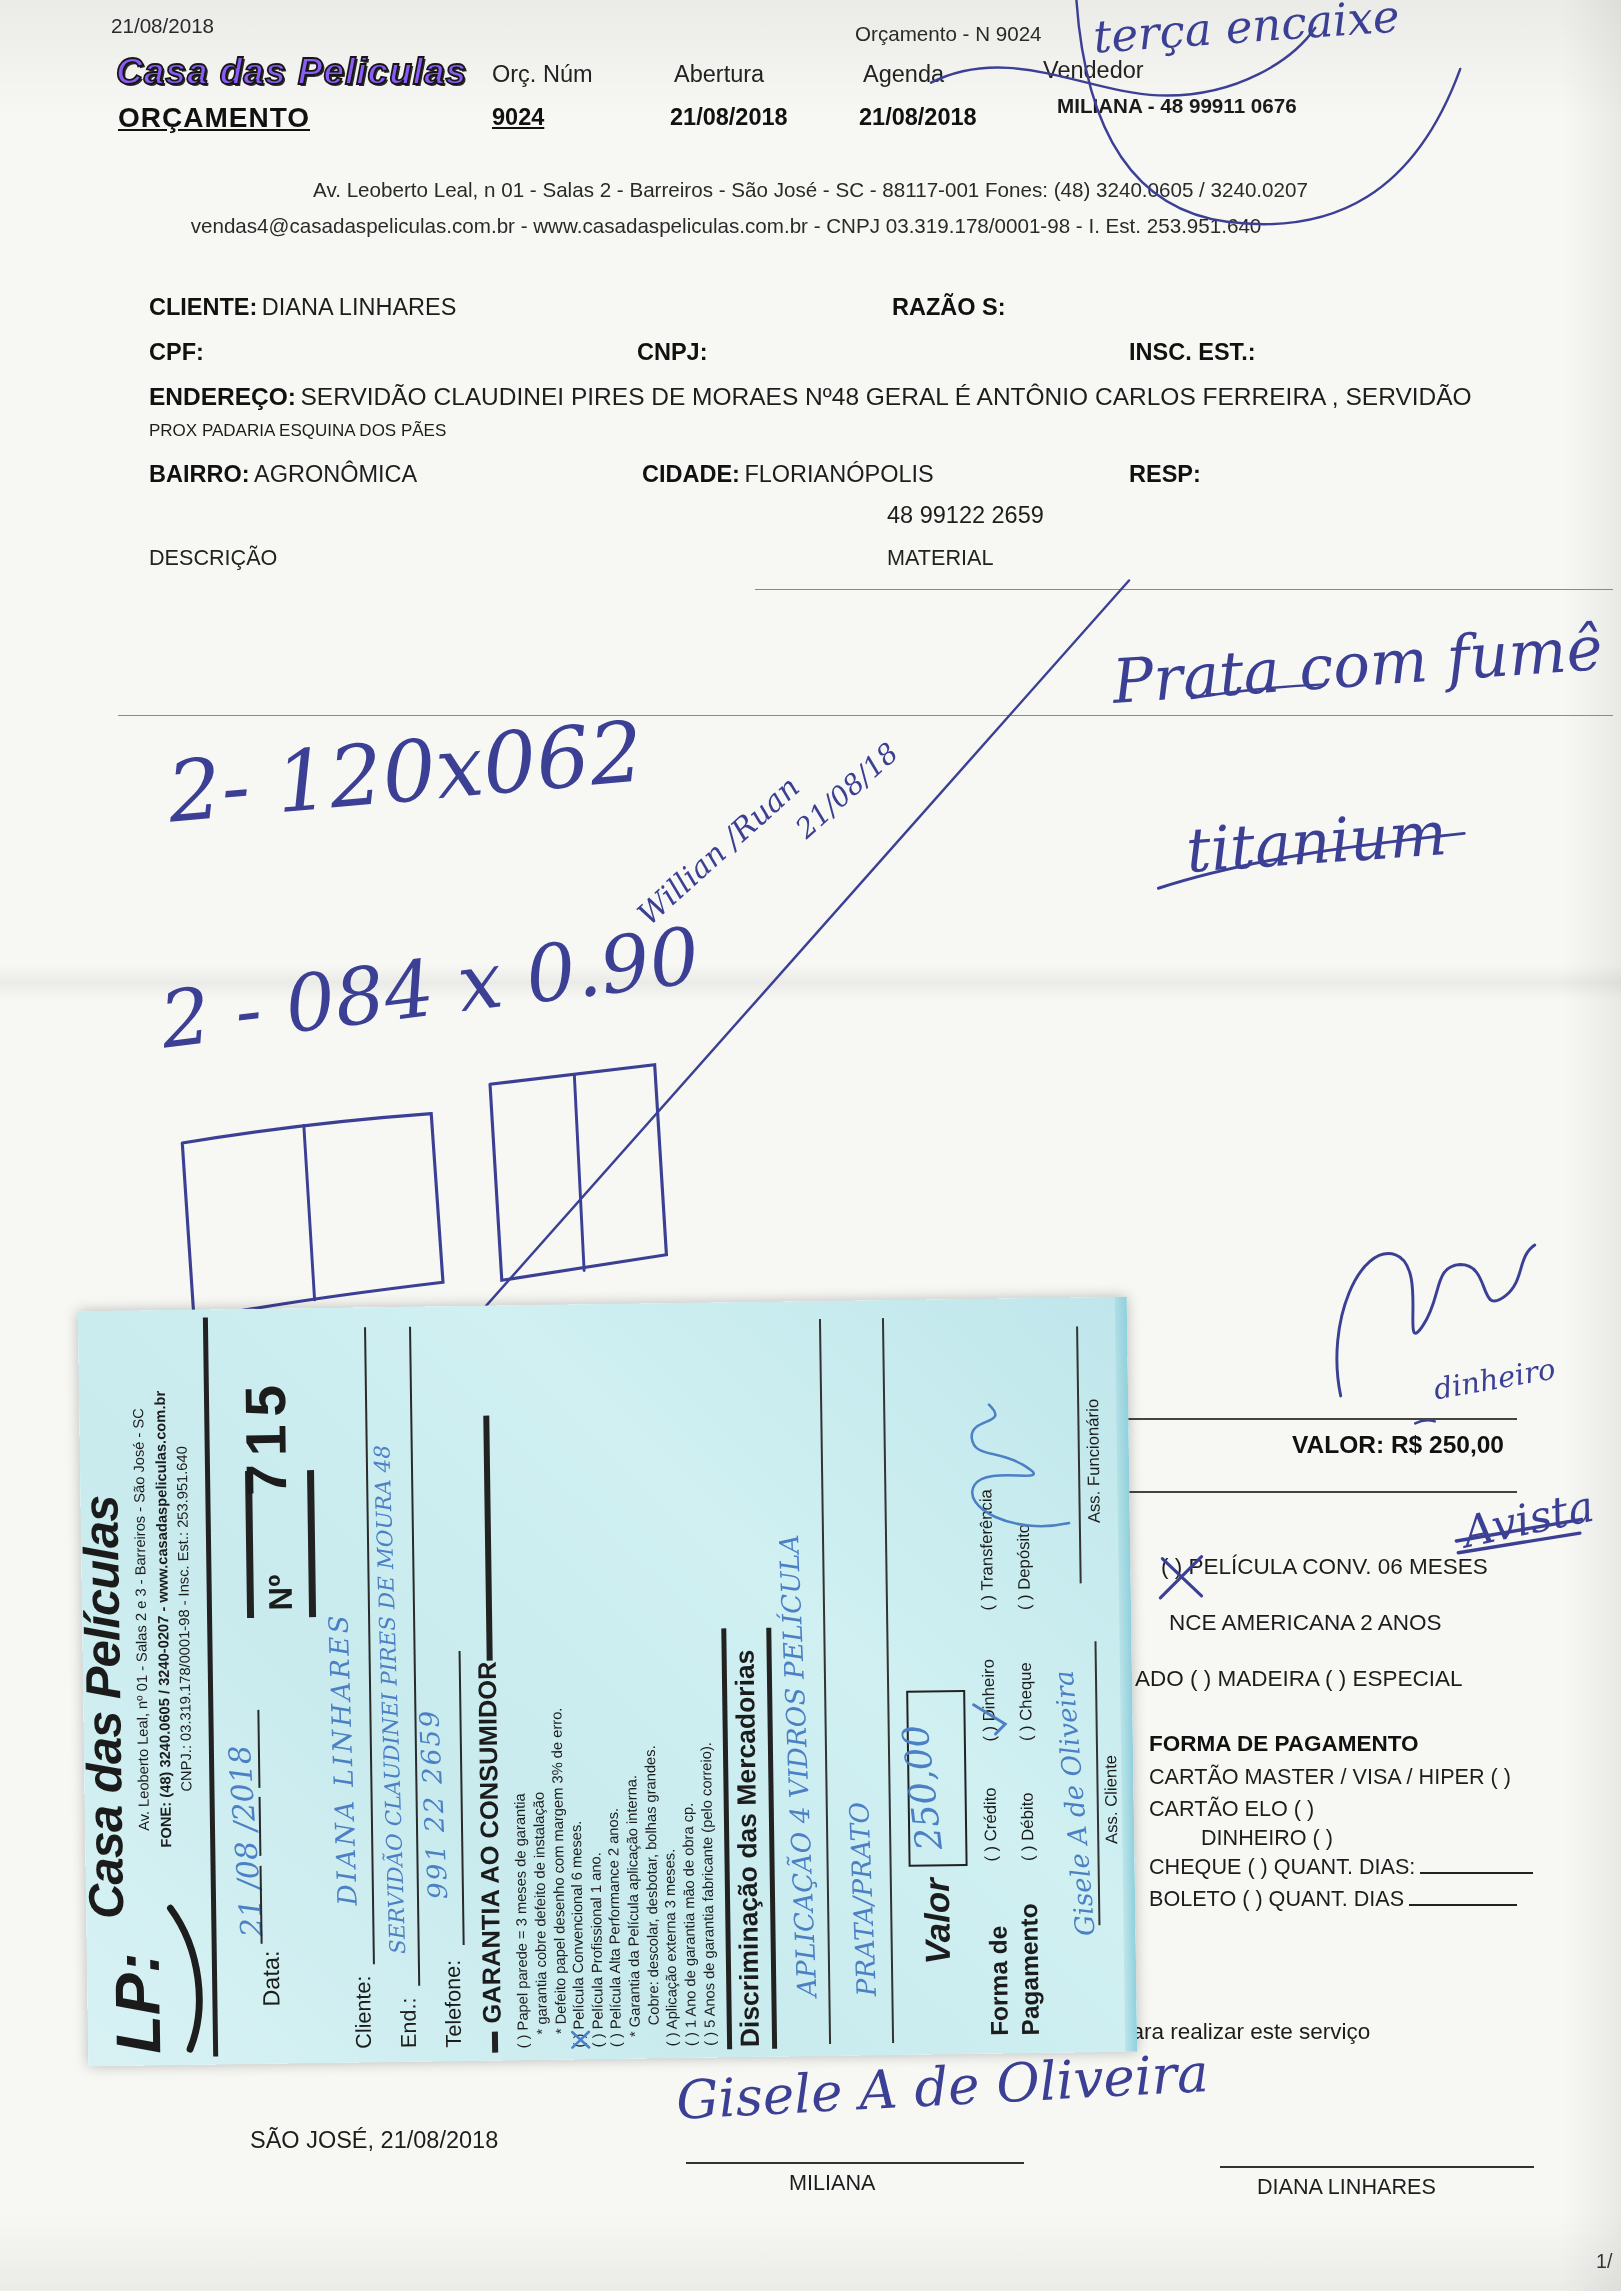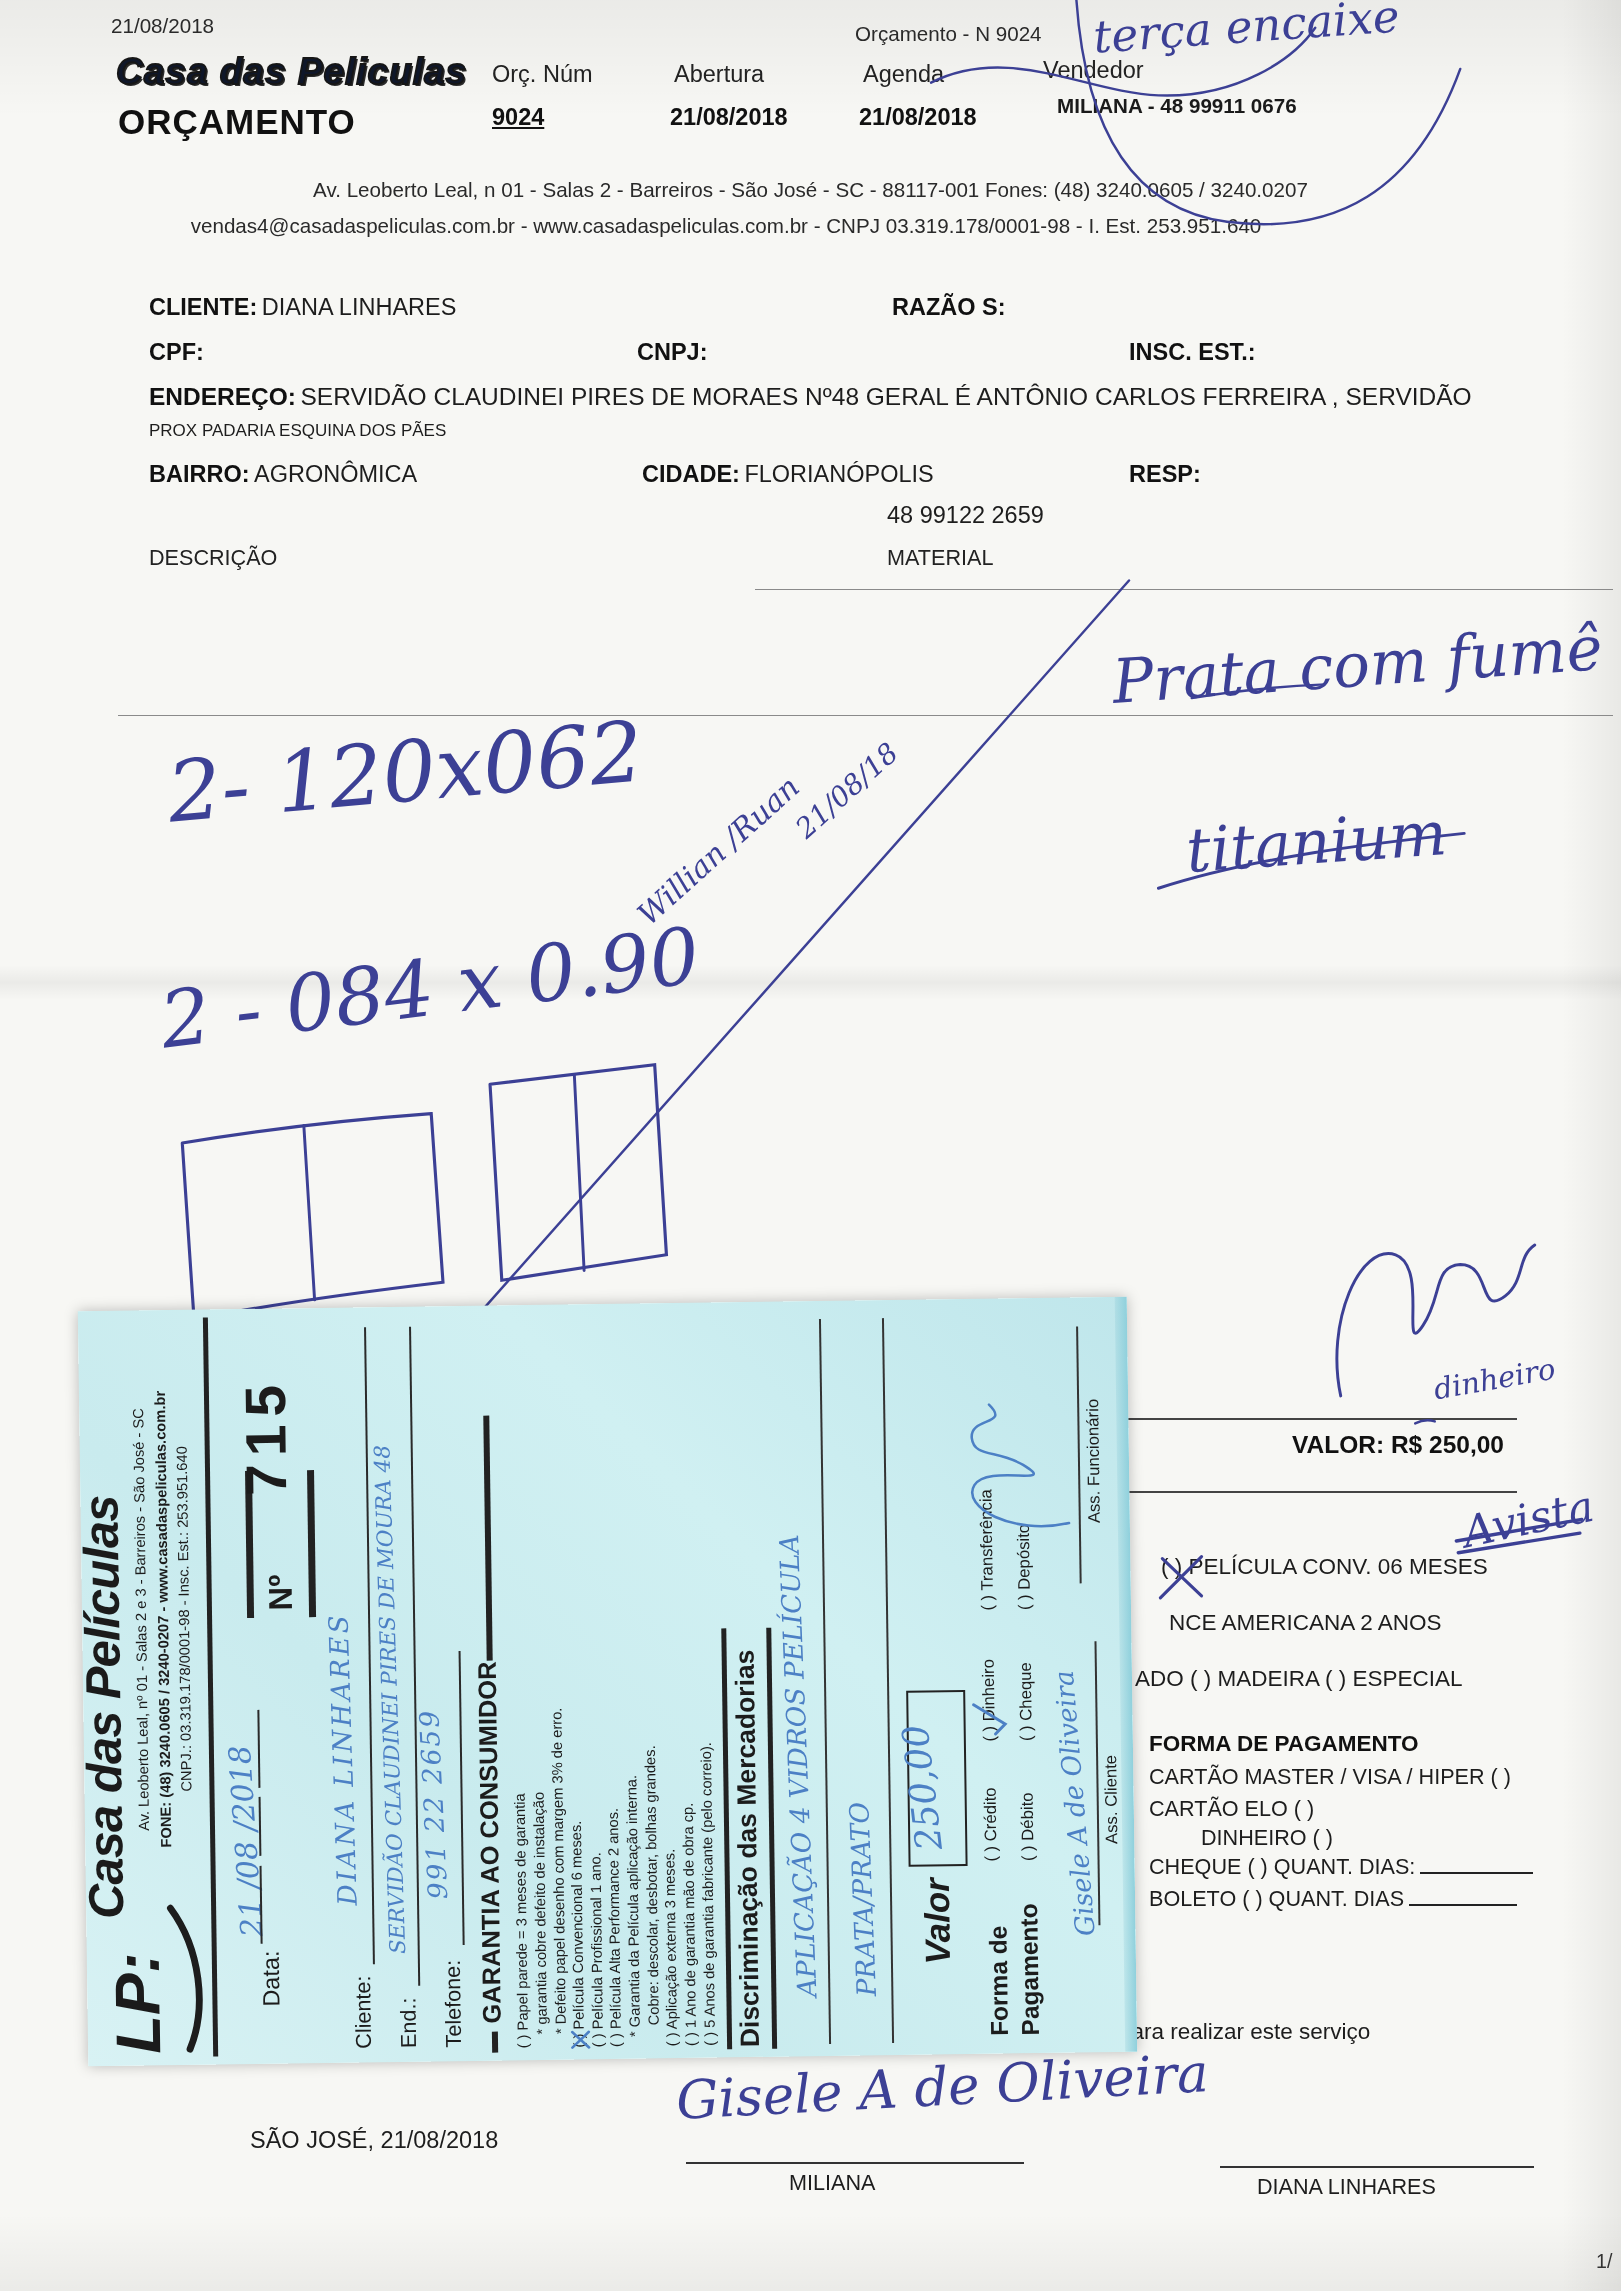--- a/index.html
+++ b/index.html
@@ -11,21 +11,21 @@
   .pt{font-size:23.5px;color:#1d1d1d;}
   .ptb{font-size:23.5px;font-weight:bold;color:#111;}
   .small{font-size:20.6px;color:#2a2a2a;}
   .collabel{font-size:23.5px;color:#222;}
   .colval{font-size:23.5px;font-weight:bold;color:#111;}
   .rule{position:absolute;background:#8a8a8a;height:2px;}
   .rule2{position:absolute;background:#444;height:2px;}
   
   .hw{font-family:"DejaVu Serif",serif;font-style:italic;color:#3c4095;}
   
-  .logo{font-weight:bold;font-style:italic;letter-spacing:1px;color:#0f172a;
+  .logo{font-weight:bold;font-style:italic;letter-spacing:1px;color:#8b5cf6;
         -webkit-text-stroke:1.8px #161616;text-shadow:2px 2px 0 #2b2b2b;}
   
   #receipt{position:absolute;left:230px;top:1157px;width:755px;height:1049px;
            transform:rotate(-90.8deg);transform-origin:50% 50%;
            background:linear-gradient(135deg,#d8f2f4 0%,#c9ebee 35%,#d0f0f2 65%,#bfe6eb 100%);
            box-shadow:0 0 13.7px rgba(0,0,0,0.25);overflow:hidden;z-index:6;}
   #receipt .edge{position:absolute;left:0;bottom:0;width:100%;height:11.8px;
                  background:linear-gradient(180deg,rgba(120,190,205,.2),#8fd0dc);}
   .rpt{position:absolute;color:#1c1c1c;white-space:nowrap;}
   .rbar{position:absolute;background:#222;}
@@ -43,21 +43,21 @@
 
   <div class="crease" style="left:0;top:0;width:1621px;height:118px;background:linear-gradient(180deg,rgba(0,0,0,.05),rgba(0,0,0,0));"></div>
   <div class="crease" style="left:0;top:965px;width:1621px;height:35px;background:linear-gradient(180deg,rgba(0,0,0,0),rgba(0,0,0,.05) 50%,rgba(0,0,0,0));"></div>
   <div class="crease" style="right:0;top:0;width:59px;height:2292px;background:linear-gradient(270deg,rgba(0,0,0,.06),rgba(0,0,0,0));"></div>
   <div class="crease" style="left:0;bottom:0;width:1621px;height:78px;background:linear-gradient(0deg,rgba(0,0,0,.05),rgba(0,0,0,0));"></div>
 
   <div class="abs small z2" style="left:111px;top:13.7px;">21/08/2018</div>
   <div class="abs small z2" style="left:855px;top:21.6px;">Orçamento - N 9024</div>
 
   <div class="abs logo z2" style="left:116px;top:51px;font-size:37px;">Casa das Peliculas</div>
-  <div class="abs ptb z2" style="left:118px;top:102px;font-size:35px;letter-spacing:1px;">ORÇAMENTO</div>
+  <div class="abs ptb z2" style="left:118px;top:102px;font-size:28px;letter-spacing:1px;text-decoration:underline;">ORÇAMENTO</div>
 
   <div class="abs collabel z2" style="left:492px;top:61px;">Orç. Núm</div>
   <div class="abs colval z2" style="left:492px;top:104px;text-decoration:underline;">9024</div>
   <div class="abs collabel z2" style="left:674px;top:61px;">Abertura</div>
   <div class="abs colval z2" style="left:670px;top:104px;">21/08/2018</div>
   <div class="abs collabel z2" style="left:863px;top:61px;">Agenda</div>
   <div class="abs colval z2" style="left:859px;top:104px;">21/08/2018</div>
   <div class="abs collabel z2" style="left:1043px;top:57px;">Vendedor</div>
   <div class="abs z2" style="left:1057px;top:94px;font-size:20.6px;font-weight:bold;">MILIANA - 48 99911 0676</div>
 

